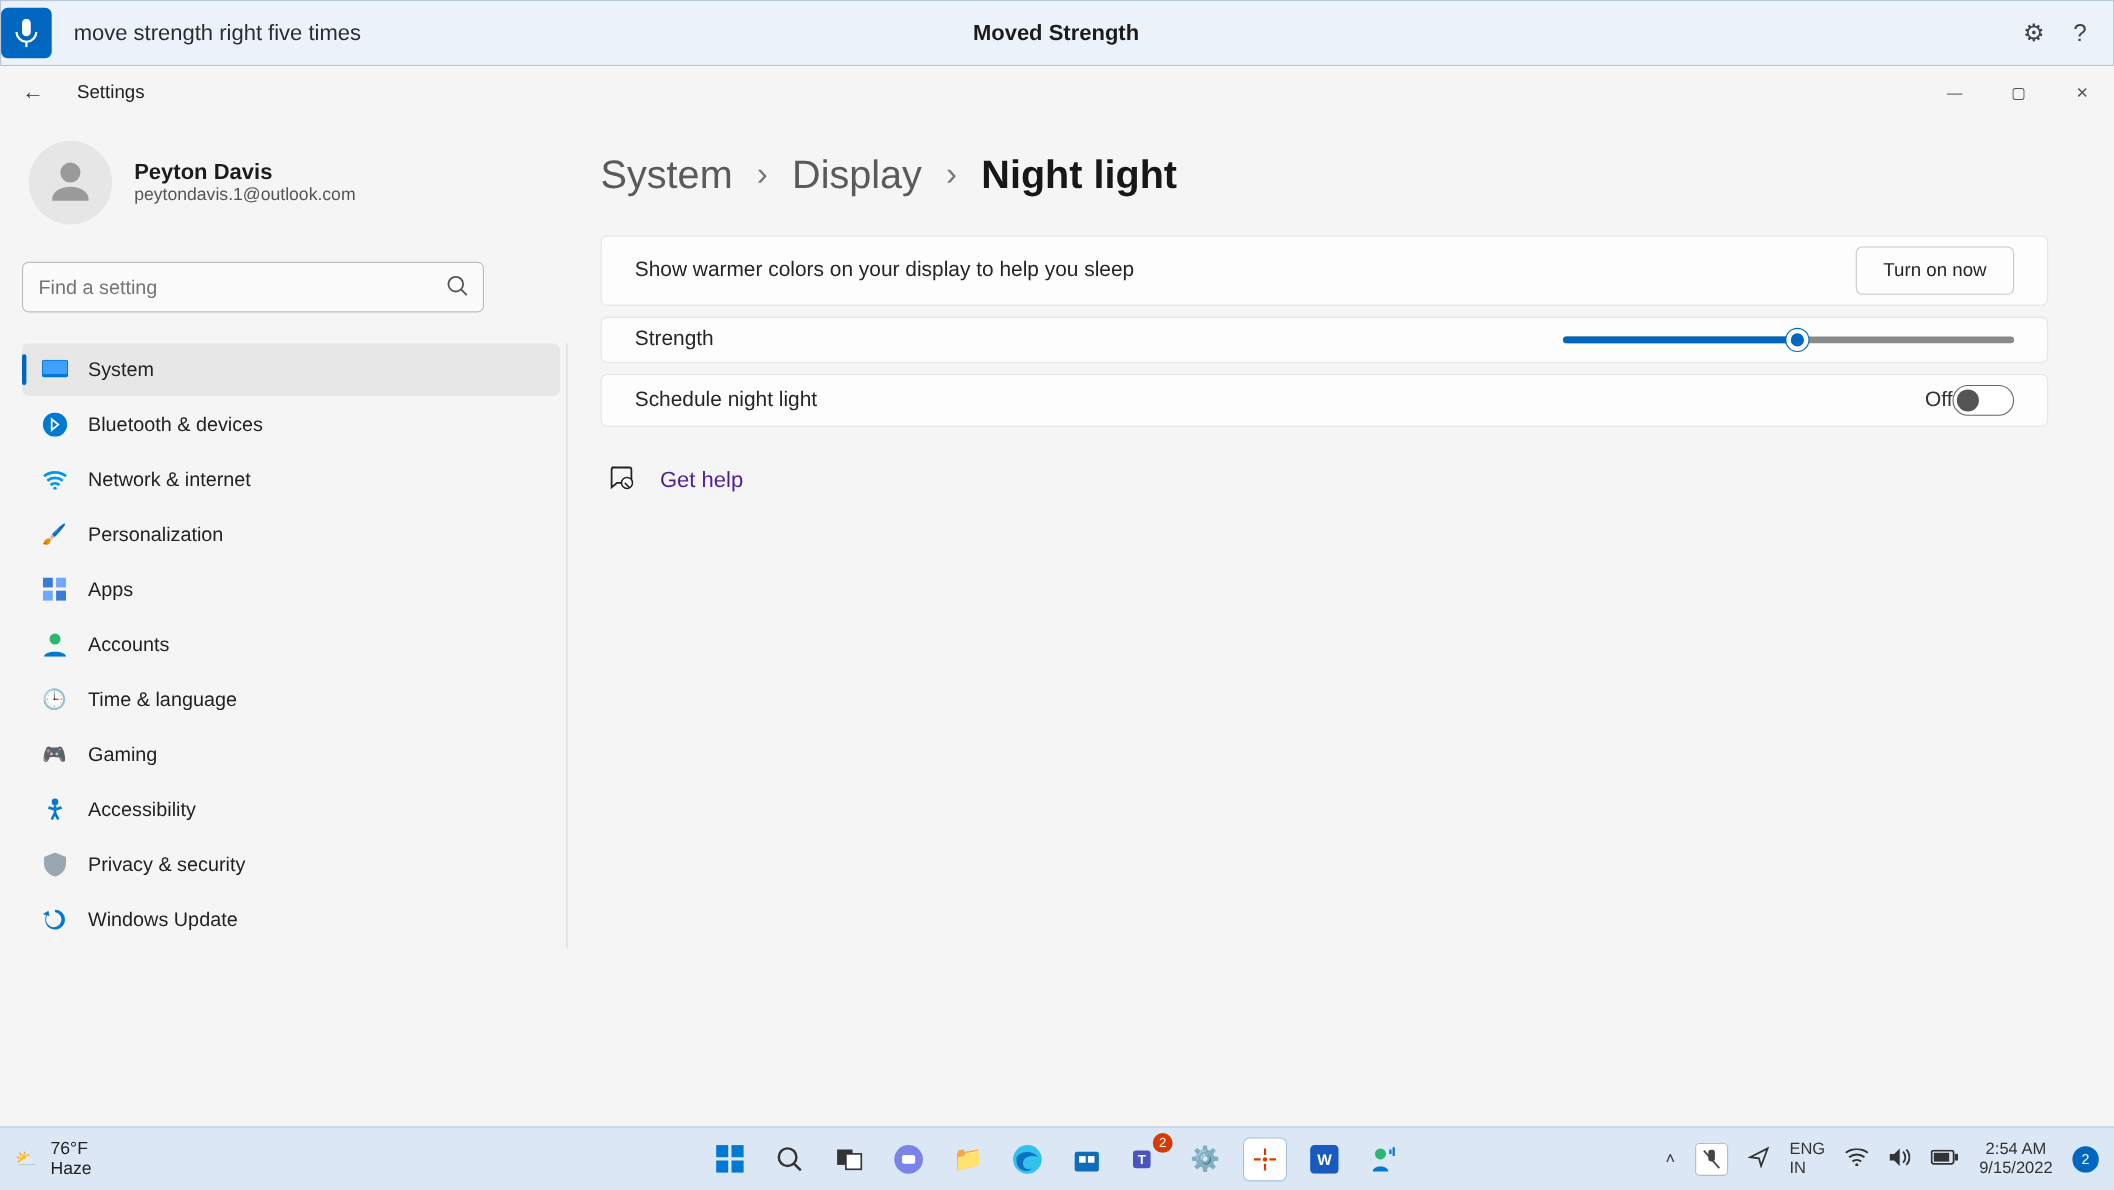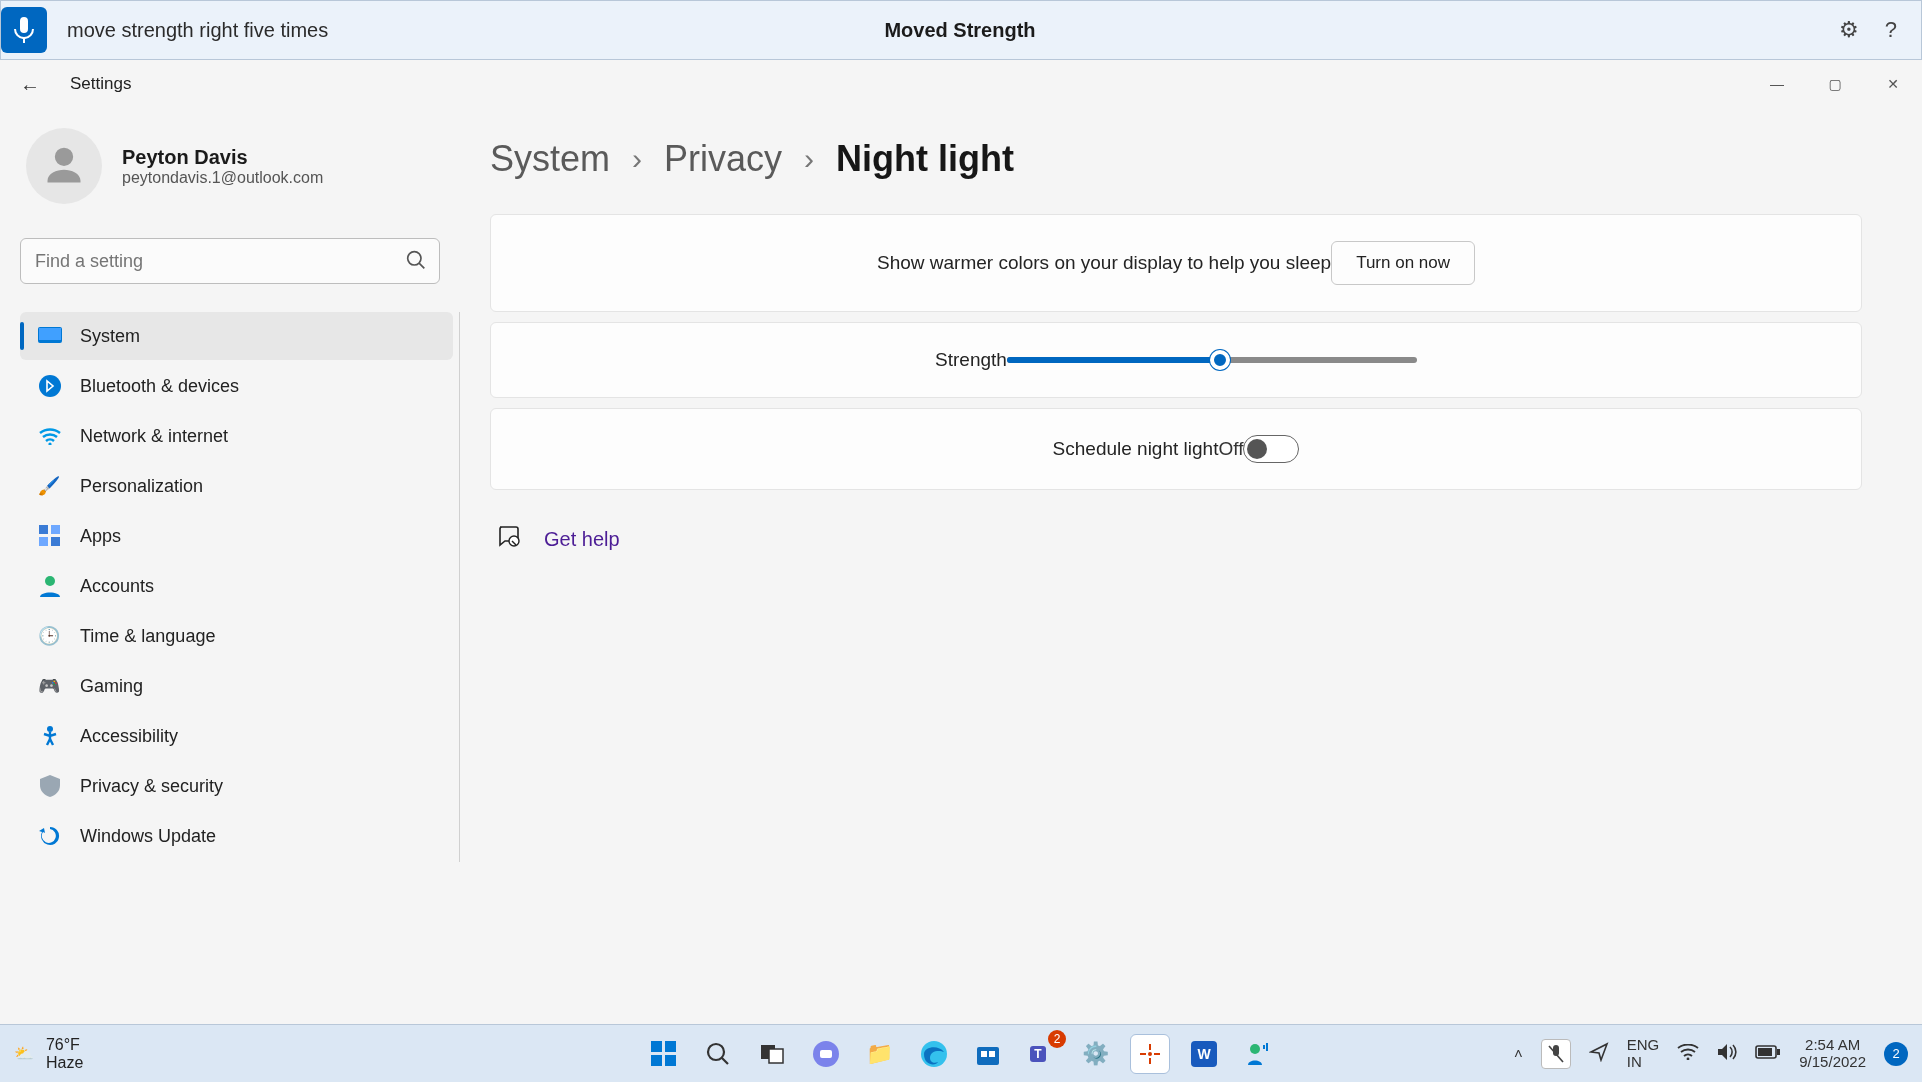--- a/index.html
+++ b/index.html
@@ -17,41 +17,41 @@
 .window { position: absolute; top: 60px; left: 0; right: 0; bottom: 58px; background: #f5f5f5; }
 .titlebar { height: 48px; display: flex; align-items: center; padding-left: 20px; }
 .titlebar .back { font-size: 20px; color: #333; margin-right: 30px; }
 .titlebar .appname { font-size: 17px; color: #222; }
 .titlebar .ctrls { position: absolute; right: 0; display: flex; }
 .titlebar .ctrls div { width: 58px; height: 42px; display: flex; align-items: center; justify-content: center; font-size: 14px; color: #555; }
 
 .body { display: flex; height: calc(100% - 48px); }
 
 
-.sidebar { width: 460px; padding: 20px 0 0 20px; overflow: hidden; }
+.sidebar { width: 516px; padding: 20px 0 0 20px; overflow: hidden; }
 .profile { display: flex; align-items: center; gap: 20px; margin-bottom: 34px; padding-left: 6px; }
 .profile .avatar { width: 76px; height: 76px; border-radius: 50%; background: #e6e6e6; display: flex; align-items: center; justify-content: center; }
 .profile .name { font-size: 20px; font-weight: 600; color: #1b1b1b; }
 .profile .email { font-size: 16px; color: #555; }
 .searchwrap { position: relative; width: 420px; margin-bottom: 28px; }
 .searchwrap input { width: 100%; height: 46px; border: 1px solid #bdbdbd; border-radius: 6px; background: #fbfbfb; font-size: 18px; padding: 0 44px 0 14px; color: #333; }
 .searchwrap .sicon { position: absolute; right: 14px; top: 12px; color: #666; }
 .nav { display: flex; flex-direction: column; border-right: 1px solid #d0d0d0; padding-right: 6px; max-height: 640px; overflow: hidden; }
 .navitem { height: 48px; display: flex; align-items: center; gap: 18px; padding-left: 18px; border-radius: 6px; font-size: 18px; color: #222; margin-bottom: 2px; position: relative; }
 .navitem.active { background: #e7e7e7; }
 .navitem.active::before { content: ""; position: absolute; left: 0; top: 10px; bottom: 10px; width: 4px; background: #0067c0; border-radius: 2px; }
 .navicon { width: 24px; height: 24px; display: flex; align-items: center; justify-content: center; }
 
 
 .main { flex: 1; padding: 30px 60px 0 30px; }
 .breadcrumb { display: flex; align-items: center; gap: 22px; font-size: 36px; margin-bottom: 34px; }
 .breadcrumb .bc { color: #5a5a5a; }
 .breadcrumb .sep { color: #777; font-size: 30px; }
 .breadcrumb .current { font-weight: 700; color: #171717; }
-.card { background: #fdfdfd; border: 1px solid #e4e4e4; border-radius: 6px; padding: 26px 30px; margin-bottom: 10px; display: flex; align-items: center; justify-content: center; }
+.card { background: #fdfdfd; border: 1px solid #e4e4e4; border-radius: 6px; padding: 9px 30px; margin-bottom: 10px; display: flex; align-items: center; justify-content: space-between; }
 .card .label { font-size: 19px; color: #242424; }
 .btn { height: 44px; padding: 0 24px; background: #fdfdfd; border: 1px solid #c8c8c8; border-radius: 6px; font-size: 17px; color: #222; }
 .slider { position: relative; width: 410px; height: 6px; background: #8a8a8a; border-radius: 3px; }
 .slider .fill { position: absolute; left: 0; top: 0; bottom: 0; width: 52%; background: #0067c0; border-radius: 3px; }
 .slider .thumb { position: absolute; left: 52%; top: -7px; width: 20px; height: 20px; border-radius: 50%; background: #0067c0; border: 4px solid #fff; box-shadow: 0 0 0 1px #0067c0; transform: translateX(-50%); }
 .toggle-row { display: flex; align-items: center; }
 .toggle-state { font-size: 19px; color: #333; }
 .toggle { width: 56px; height: 28px; border: 1px solid #666; border-radius: 14px; position: relative; background: #fff; }
 .toggle .knob { position: absolute; left: 3px; top: 3px; width: 20px; height: 20px; border-radius: 50%; background: #555; }
 .help { display: flex; align-items: center; gap: 24px; margin-top: 34px; padding-left: 6px; }
@@ -209,21 +209,21 @@
             </span>
           <span>Windows Update</span>
         </div>
       </div>
     </div>
 
     <div class="main">
       <div class="breadcrumb">
         <span class="bc">System</span>
         <span class="sep">›</span>
-        <span class="bc">Privacy</span>
+        <span class="bc">Display</span>
         <span class="sep">›</span>
         <span class="current">Night light</span>
       </div>
 
       <div class="card">
         <div class="label">Show warmer colors on your display to help you sleep</div>
         <button class="btn">Turn on now</button>
       </div>
 
       <div class="card">

